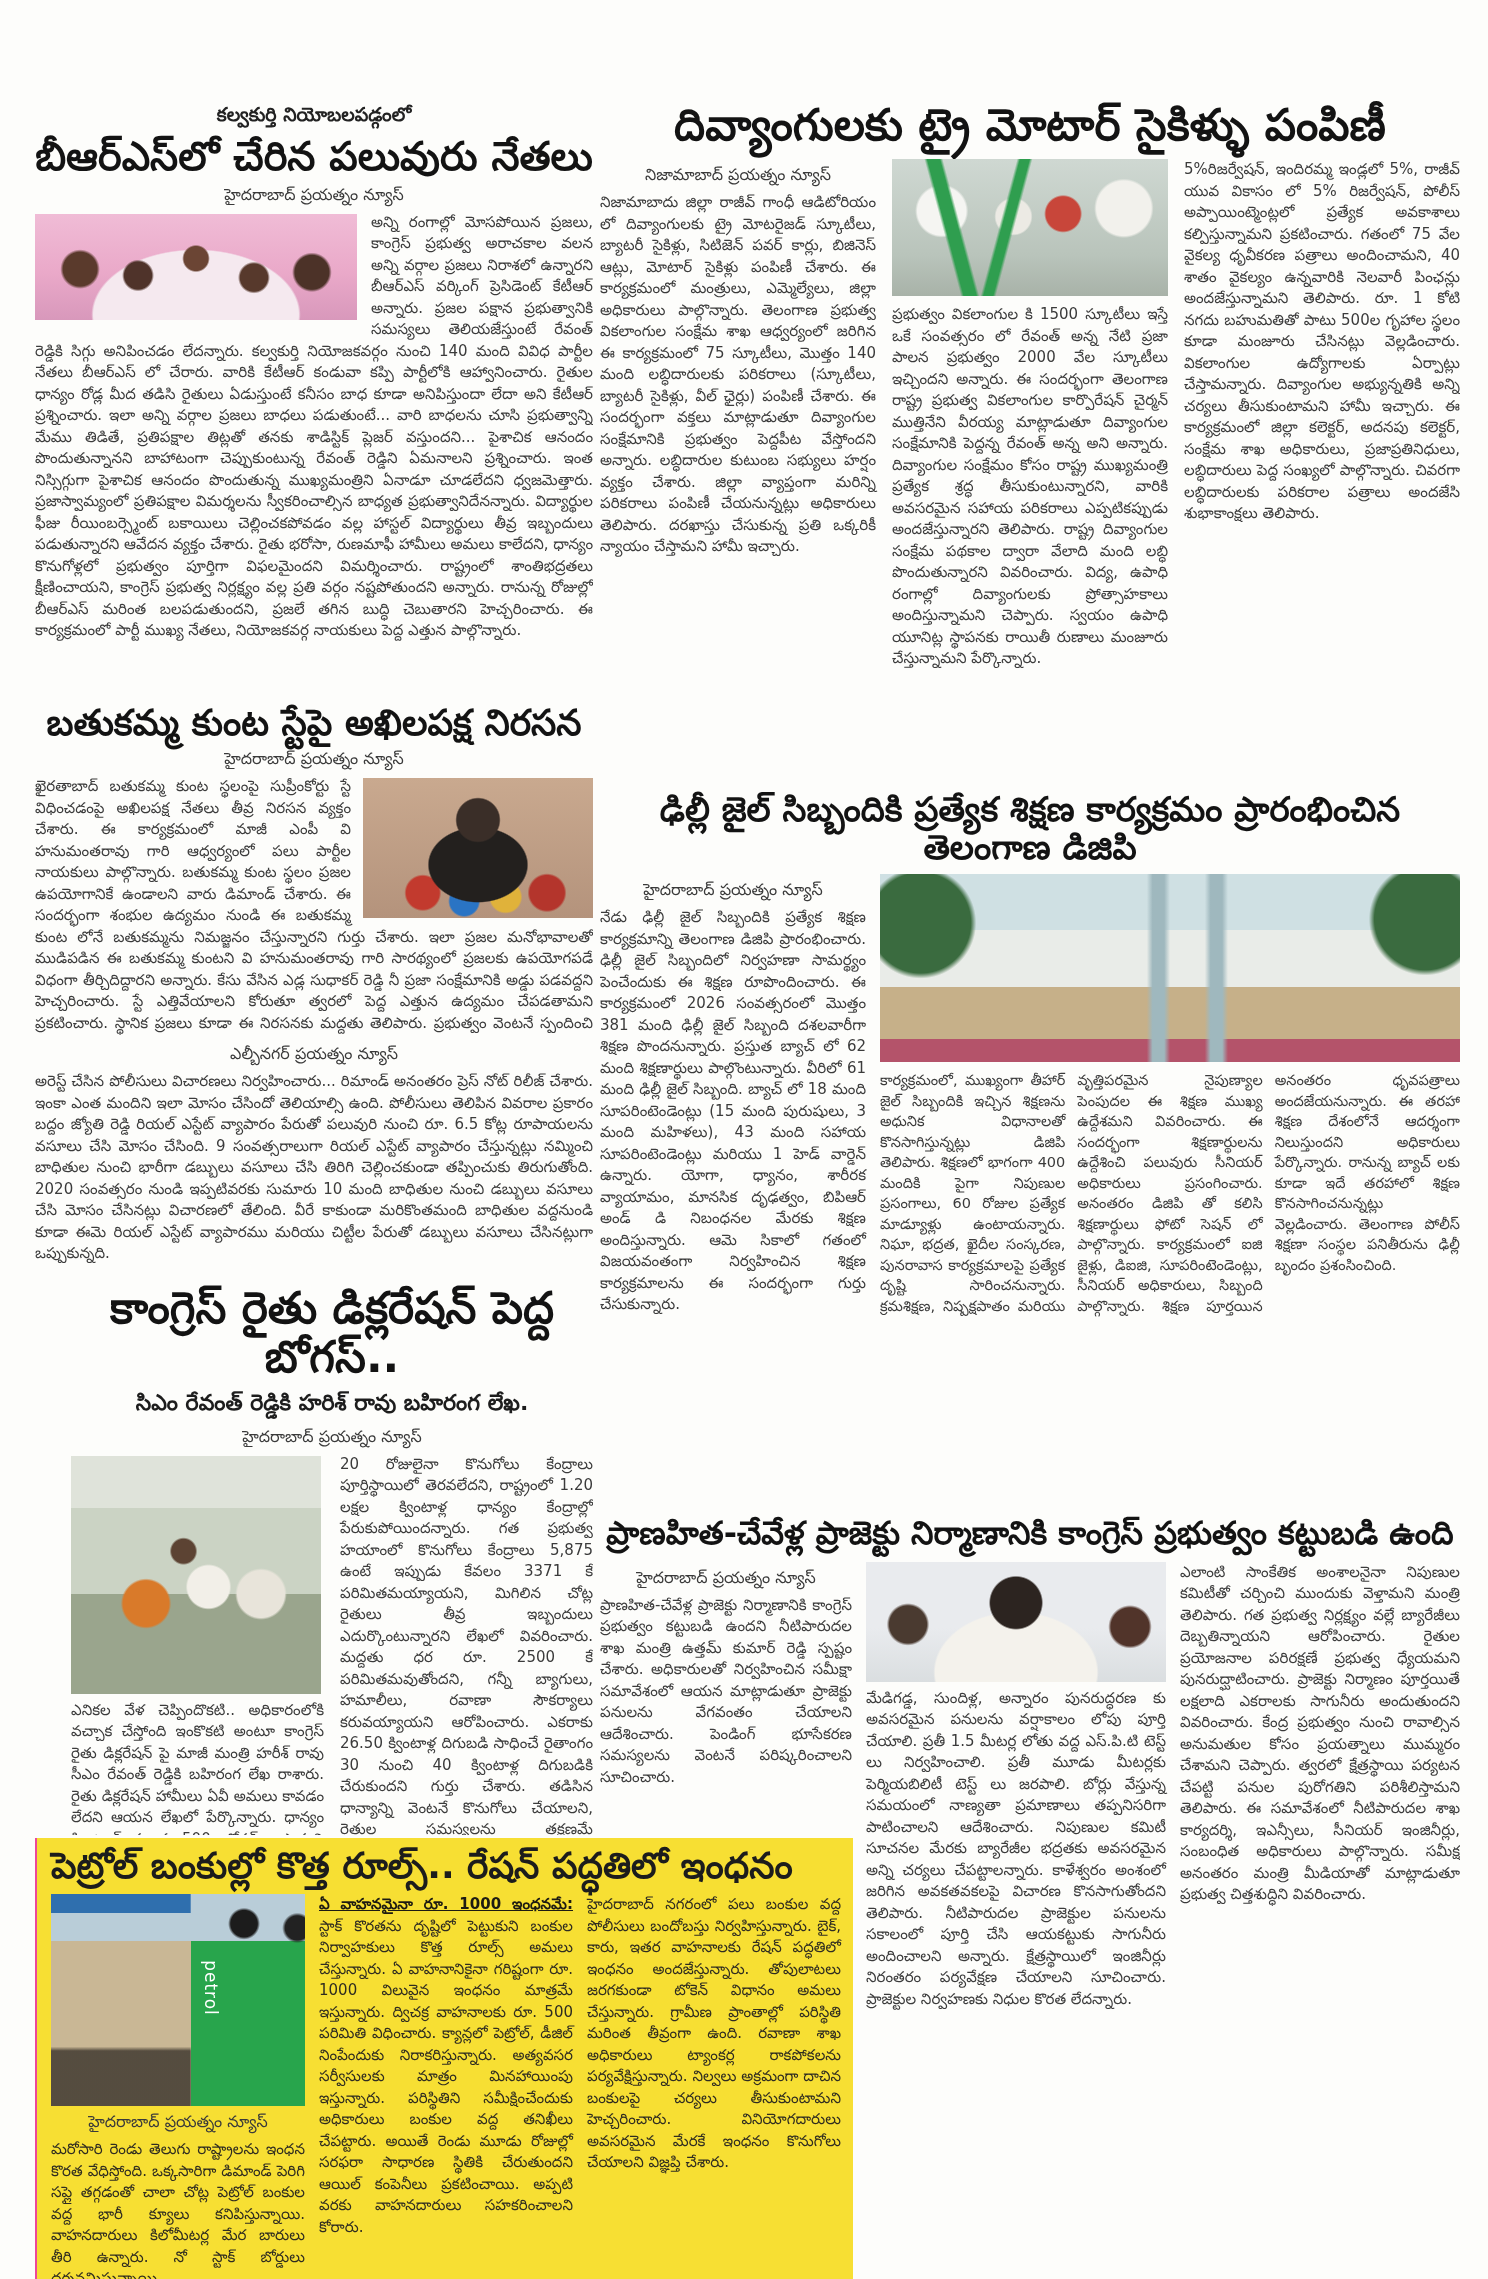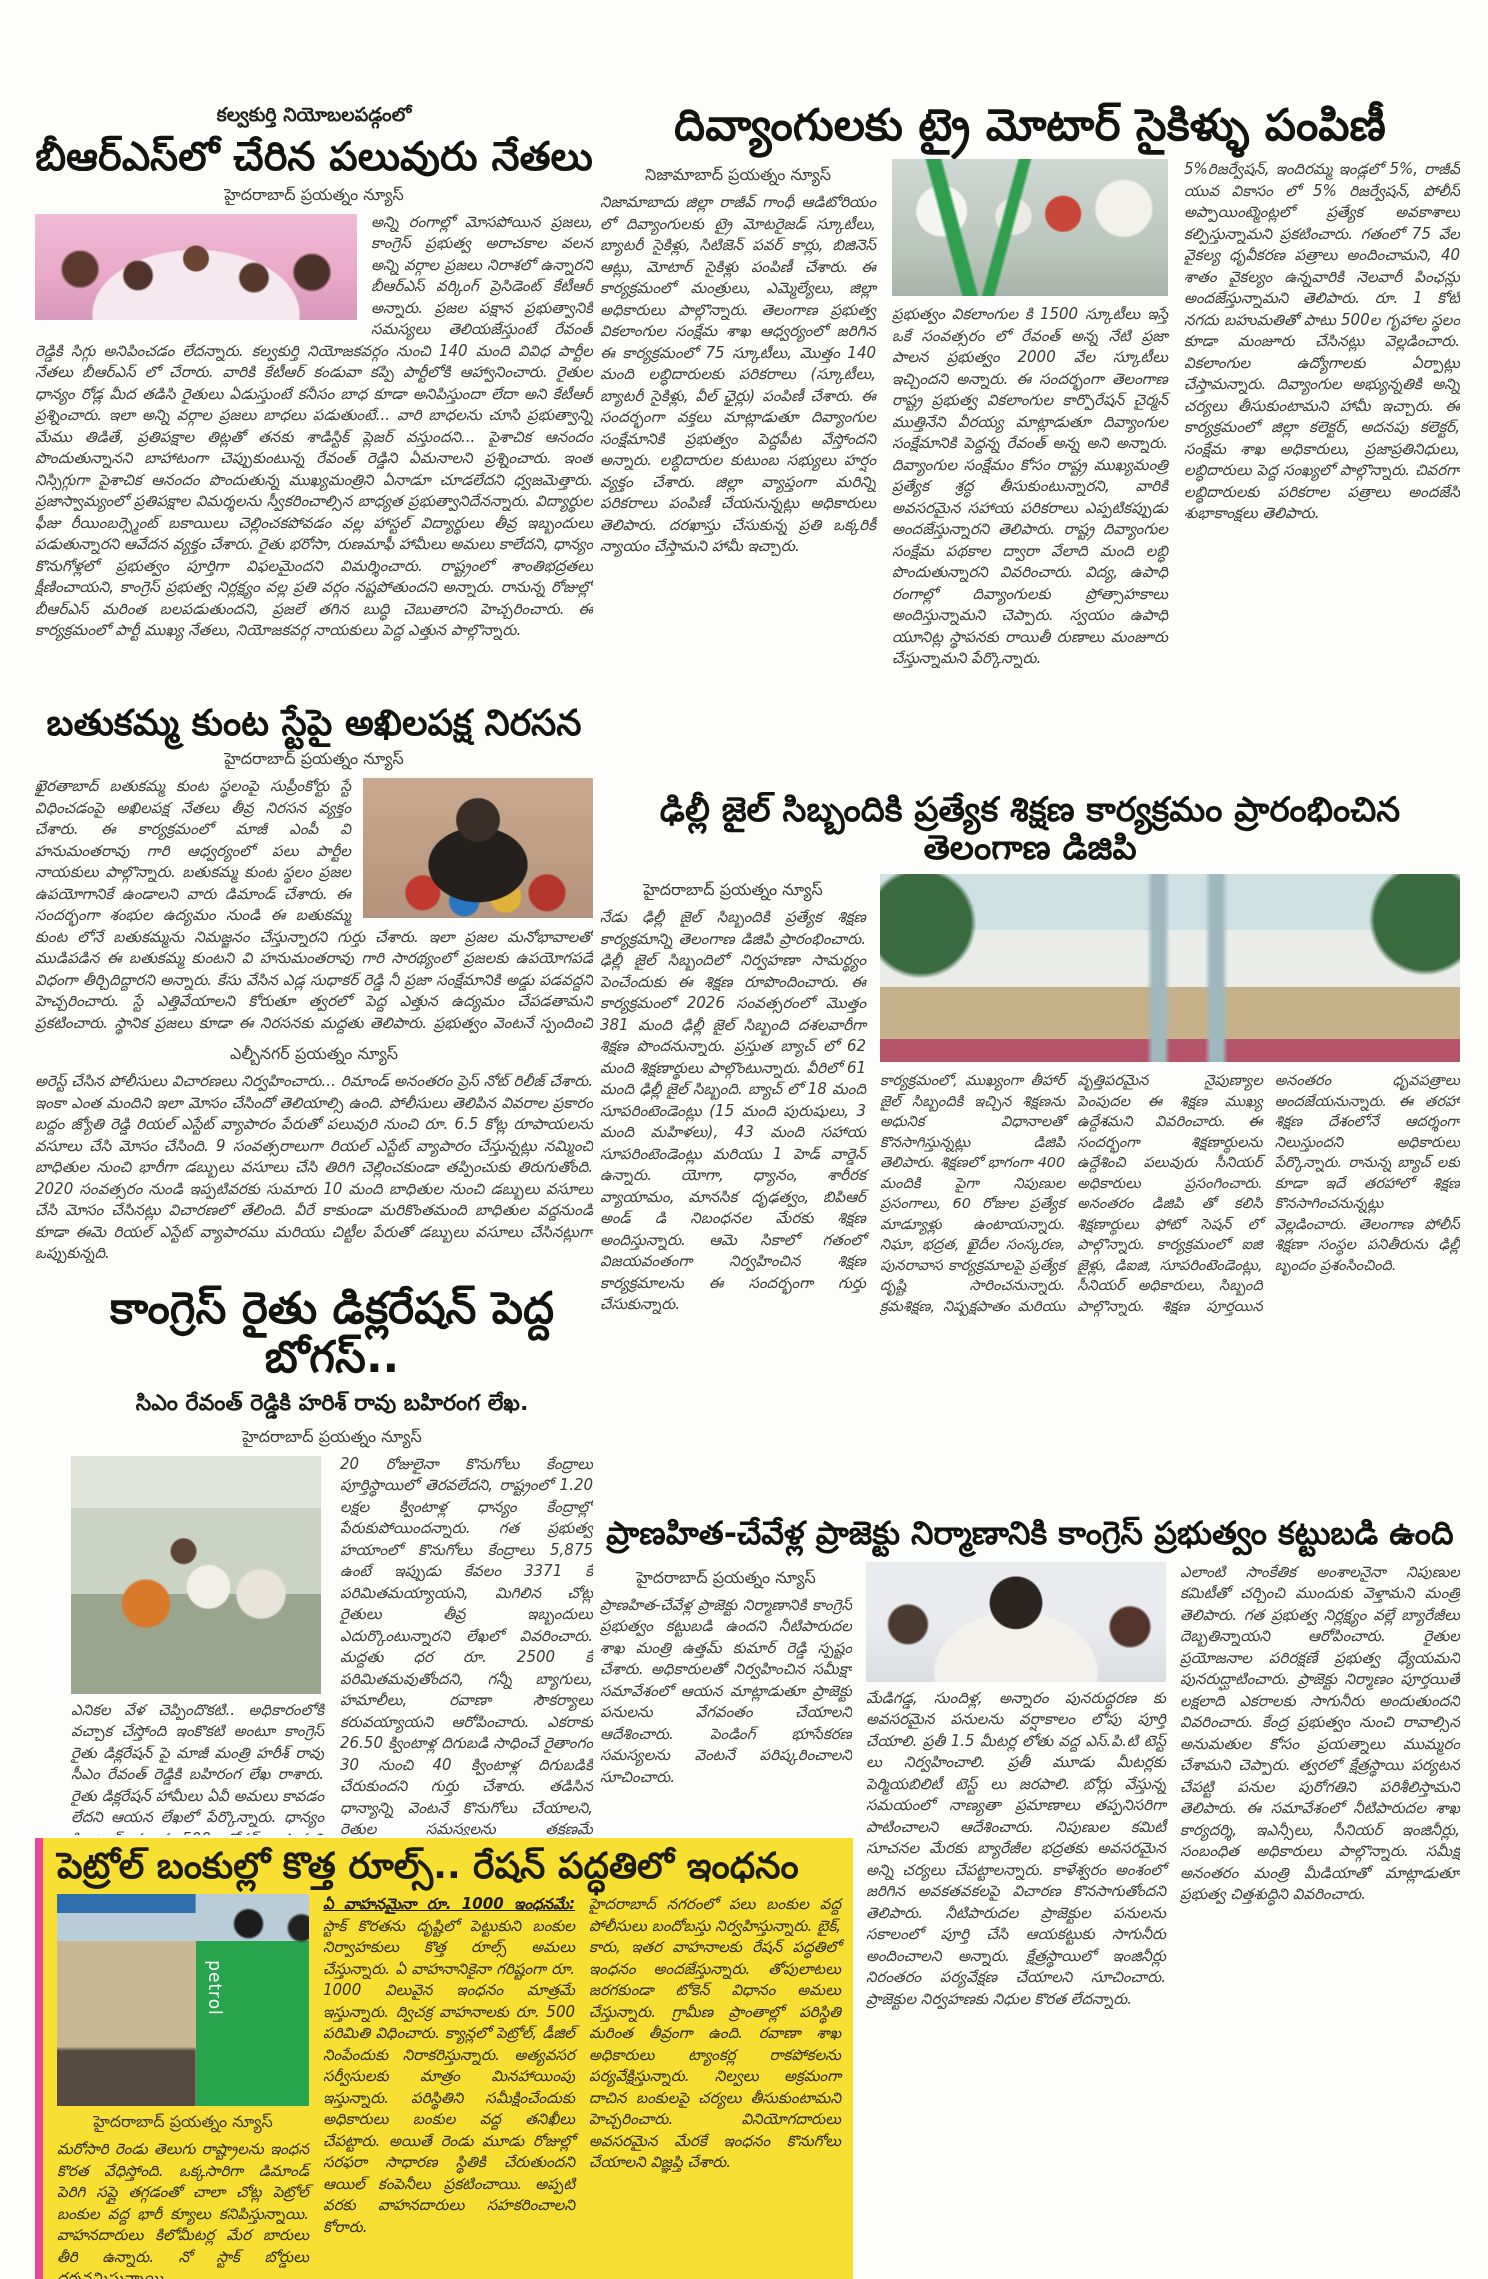--- a/index.html
+++ b/index.html
@@ -20,21 +20,21 @@
   .masthead .m-date { font-size:37px; font-weight:bold; letter-spacing:1px; text-shadow:2px 2px 3px rgba(0,0,0,.45); }
   .masthead .m-title { font-size:34px; font-weight:bold; text-shadow:2px 2px 3px rgba(0,0,0,.45); }
   .masthead .m-page { font-size:38px; font-weight:bold; text-shadow:2px 2px 3px rgba(0,0,0,.45); }
 
   
   .article { position:absolute; overflow:hidden; }
   .kicker { text-align:center; font-size:19px; font-weight:bold; color:#222; margin-bottom:4px; }
   .headline { text-align:center; font-weight:bold; color:#131313; line-height:1.12; }
   .subhead { text-align:center; font-weight:bold; color:#1d1d1d; }
   .dateline { text-align:center; font-size:16px; color:#3a3a3a; margin:6px 0 4px; }
-  .body { font-size:15px; line-height:21.5px; text-align:justify; color:#3b3b3b;font-style:italic; }
+  .body { font-size:15px; line-height:21.5px; text-align:justify; color:#3b3b3b; }
   .cols { display:flex; }
   .photo { display:block; }
 
   
   .a-brs { left:35px; top:103px; width:558px; height:598px; }
   .a-brs .headline { font-size:40px; }
   .ph-brs {
     float:left; width:322px; height:106px; margin:2px 14px 6px 0;
     background-image:
       radial-gradient(circle at 14% 52%, #5a3a2c 0 6%, transparent 7%),
@@ -120,21 +120,21 @@
     background-image:
       radial-gradient(circle at 14% 52%, #4a3a30 0 7%, transparent 8%),
       radial-gradient(circle at 88% 54%, #51342a 0 7%, transparent 8%),
       radial-gradient(circle at 50% 34%, #2c2420 0 15%, transparent 16%),
       radial-gradient(ellipse at 50% 92%, #f4f2ec 0 38%, transparent 39%),
       linear-gradient(180deg,#e9ebee 0 55%, #dadee0 100%);
   }
   
   .a-petrol {
     left:35px; top:1838px; width:818px; height:441px;
-    background:#f7df33; border-left:8px solid #ec4899;
+    background:#f7df33; border-left:2px solid #ec4899;
     padding:8px 12px 10px 14px;
   }
   .a-petrol .headline { text-align:left; font-size:36px; color:#1c1c1c; margin-bottom:8px; }
   .a-petrol .cols { gap:14px; }
   .a-petrol .col { flex:1; }
   .a-petrol .body { color:#2f2c20; }
   .inline-subhead { font-weight:bold; text-decoration:underline; color:#1d1b12; }
   .ph-petrol {
     position:relative; width:100%; height:212px; margin-bottom:4px;
     background-image:

